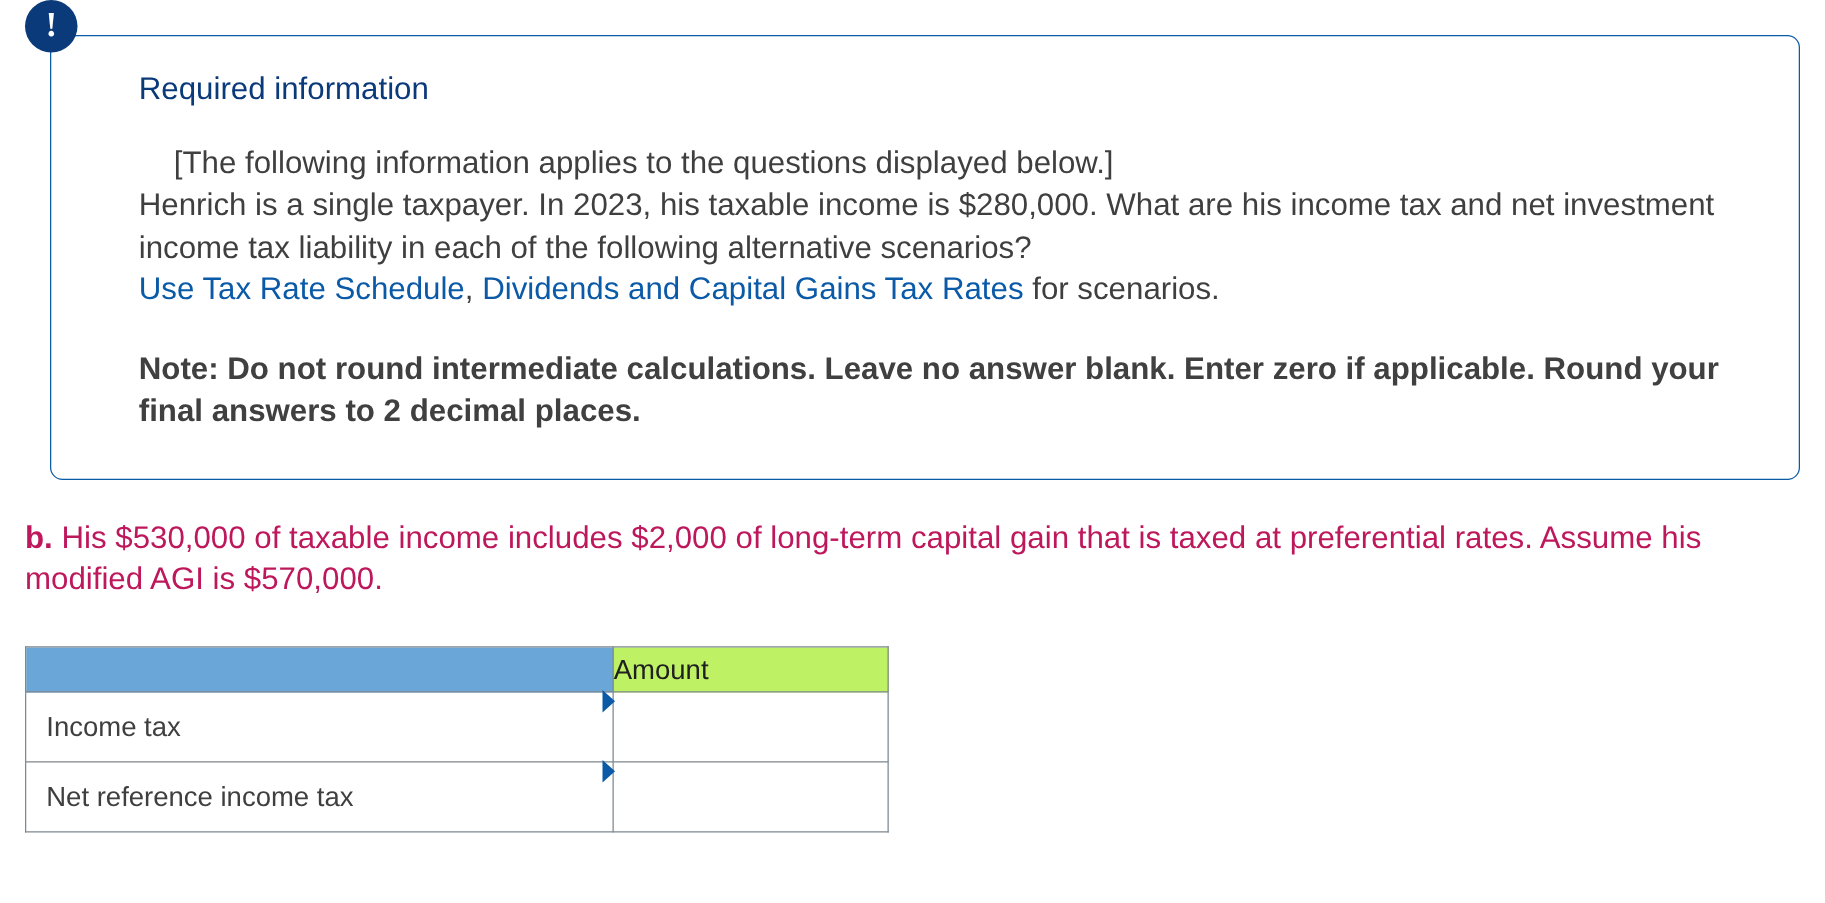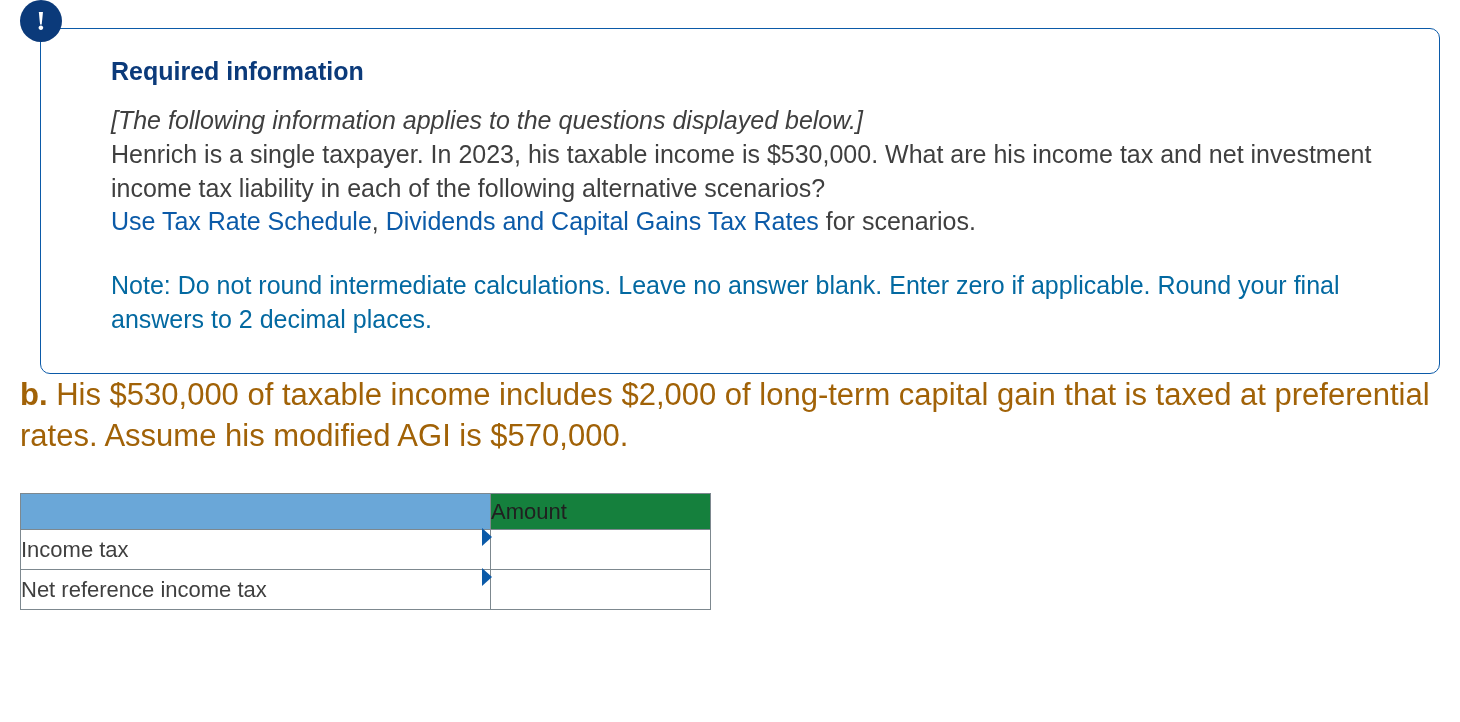--- a/index.html
+++ b/index.html
@@ -37,77 +37,79 @@
     }
     .info-box {
       border: 1px solid #0b5aa8;
       border-radius: 10px;
       margin-left: 20px;
       margin-top: 20px;
       padding: 28px 40px 36px 70px;
     }
     .req-title {
       color: #0b3a7a;
-      font-weight: 700;
+      font-weight: 400;
       font-size: 25px;
-      margin-bottom: 18px;
+      margin-bottom: 28px;
     }
     .info-text {
       font-size: 25px;
       line-height: 1.35;
       color: #3f3f3f;
     }
     .italic-intro {
-      font-style: italic;
+      margin-left: 28px;
     }
     .link {
       color: #0b5aa8;
       cursor: pointer;
     }
     .note-text {
-      color: #0369a1;
-      font-weight: 400;
+      color: #404040;
+      font-weight: 700;
       font-size: 25px;
       line-height: 1.35;
       margin-top: 30px;
     }
     .question {
       margin-left: 0;
-      font-size: 31px;
+      margin-top: 30px;
+      font-size: 25px;
       line-height: 1.35;
-      color: #a16207;
+      color: #be185d;
     }
     .q-label {
       font-weight: 700;
     }
     .answer-table {
       margin-top: 36px;
       border-collapse: collapse;
     }
     .answer-table th, .answer-table td {
       border: 1px solid #7d888f;
       font-size: 22px;
       font-weight: 400;
       text-align: left;
     }
     .hdr-blank {
       background: #6aa7d8;
       width: 470px;
       height: 36px;
     }
     .hdr-amount {
-      background: #15803d;
+      background: #bef264;
       width: 220px;
       height: 36px;
       text-align: center;
       color: #202020;
       font-weight: 400;
     }
     .row-label {
-      height: 40px;
+      height: 56px;
+      padding-left: 16px;
       color: #3f3f3f;
     }
     .input-cell {
       position: relative;
       padding: 0;
     }
     .input-cell input {
       width: 100%;
       height: 100%;
       min-height: 38px;
@@ -135,21 +137,21 @@
 </head>
 <body>
 
 <div class="container">
   <div class="info-badge">!</div>
 
   <div class="info-box">
     <div class="req-title">Required information</div>
     <div class="info-text">
       <span class="italic-intro">[The following information applies to the questions displayed below.]</span><br>
-      <span>Henrich is a single taxpayer. In 2023, his taxable income is $530,000. What are his income tax and net investment income tax liability in each of the following alternative scenarios?</span><br>
+      <span>Henrich is a single taxpayer. In 2023, his taxable income is $280,000. What are his income tax and net investment income tax liability in each of the following alternative scenarios?</span><br>
       <a class="link">Use Tax Rate Schedule</a><span>, </span><a class="link">Dividends and Capital Gains Tax Rates</a><span> for scenarios.</span>
     </div>
     <div class="note-text">Note: Do not round intermediate calculations. Leave no answer blank. Enter zero if applicable. Round your final answers to 2 decimal places.</div>
   </div>
 
   <div class="question">
     <span class="q-label">b.</span><span> His $530,000 of taxable income includes $2,000 of long-term capital gain that is taxed at preferential rates. Assume his modified AGI is $570,000.</span>
   </div>
 
   <table class="answer-table">

